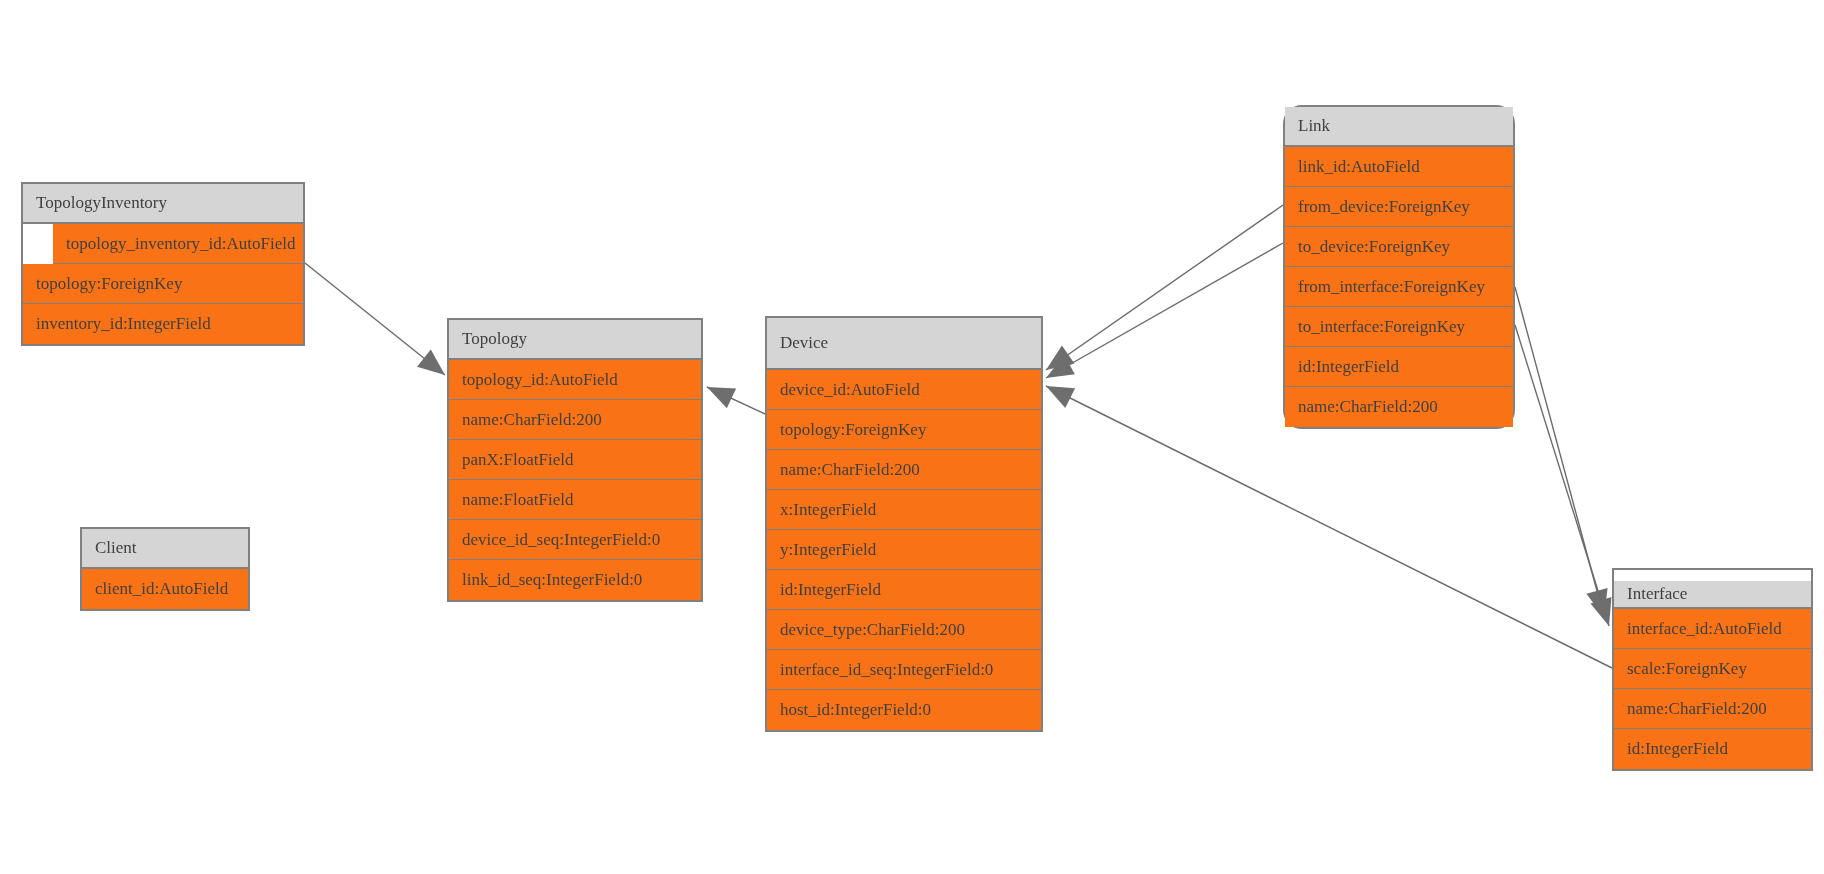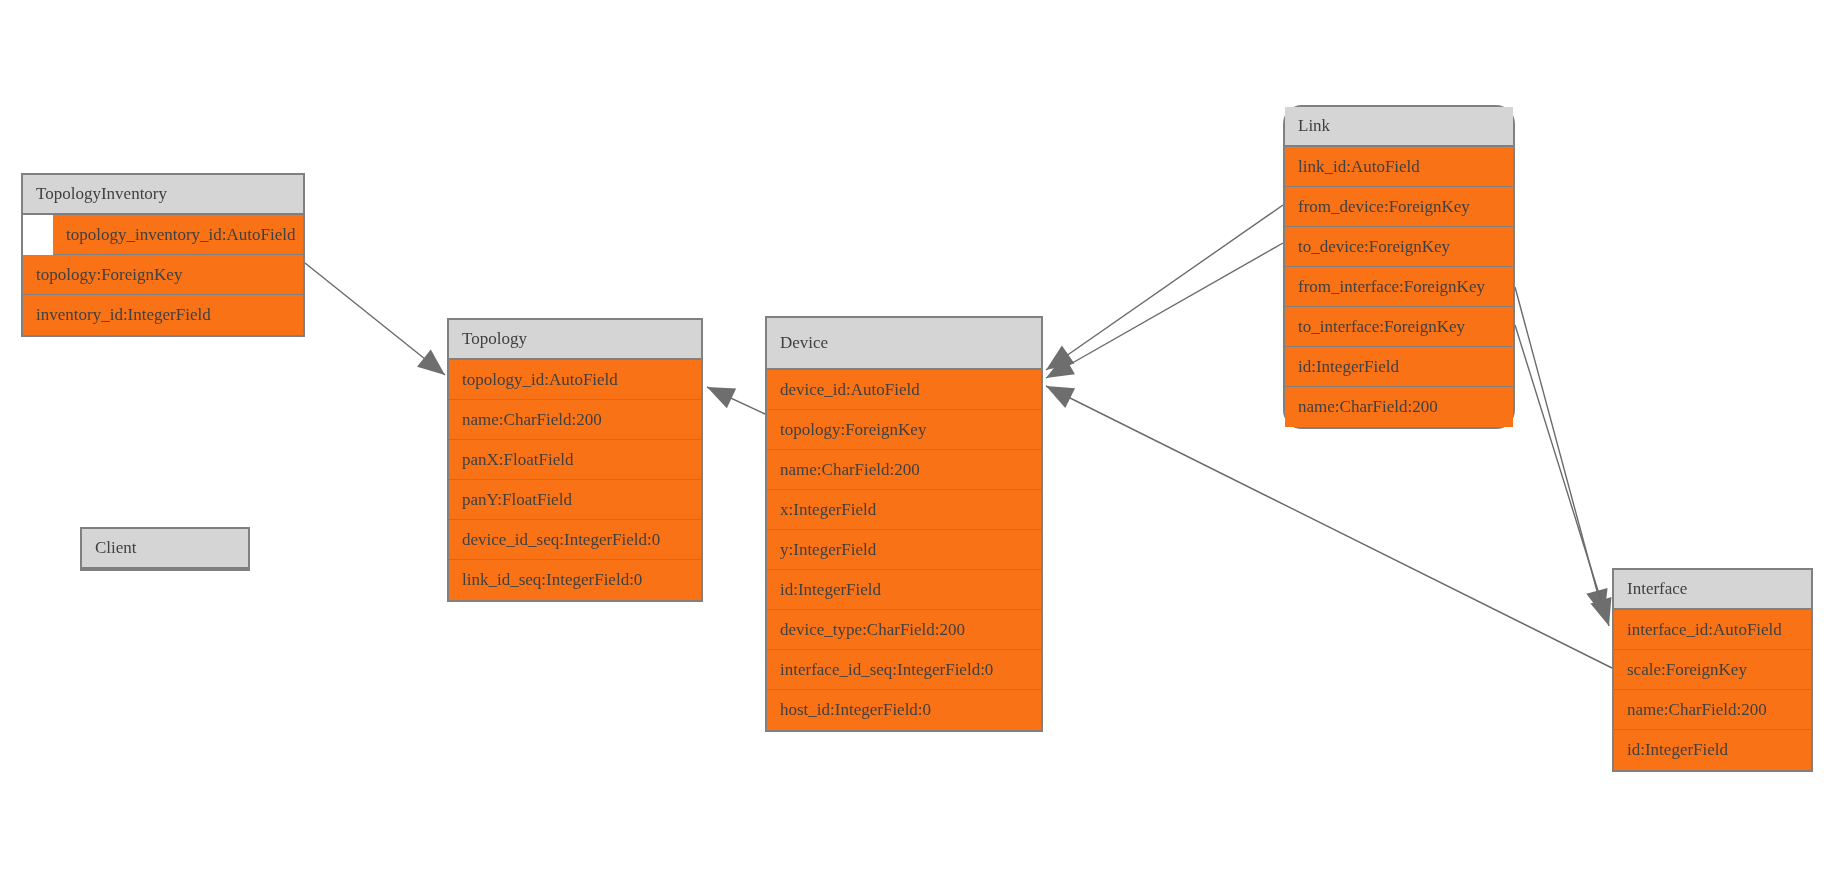--- a/index.html
+++ b/index.html
@@ -75,37 +75,38 @@
       <line x1="1283" y1="243" x2="1046" y2="378" stroke="#6a6a6a" stroke-width="1.4"></line>
       <polygon points="1046,378 1064.0163245597203,355.0781316346416 1074.90531193098,374.1943539086305" fill="#6e6e6e"></polygon>
       <line x1="1612" y1="668" x2="1046" y2="386" stroke="#6a6a6a" stroke-width="1.4"></line>
       <polygon points="1046,386 1075.0720173819843,388.1949499633482 1065.2611603411972,407.8862445913111" fill="#6e6e6e"></polygon>
       <line x1="1515" y1="287" x2="1604" y2="617" stroke="#6a6a6a" stroke-width="1.4"></line>
       <polygon points="1604,617 1586.34885569234,593.7957524442148 1607.5899144812695,588.0671032556853" fill="#6e6e6e"></polygon>
       <line x1="1515" y1="325" x2="1609" y2="626" stroke="#6a6a6a" stroke-width="1.4"></line>
       <polygon points="1609,626 1590.4515503813464,603.5065561386374 1611.451350924127,596.9484788927192" fill="#6e6e6e"></polygon>
     </svg>
 
-<div class="entity" style="left: 21px; top: 173px; width: 284px;">
+<div class="entity" style="left: 21px; top: 182px; width: 284px;">
       <div class="entity-header" style="height: 40px;">TopologyInventory</div>
       <div class="entity-row" style="height: 40px; margin-left: 30px;">topology_inventory_id:AutoField</div>
       <div class="entity-row" style="height: 40px;">topology:ForeignKey</div>
       <div class="entity-row" style="height: 40px;">inventory_id:IntegerField</div>
     </div>
     <div class="entity" style="left: 447px; top: 318px; width: 256px;">
       <div class="entity-header" style="height: 40px;">Topology</div>
       <div class="entity-row" style="height: 40px;">topology_id:AutoField</div>
       <div class="entity-row" style="height: 40px;">name:CharField:200</div>
       <div class="entity-row" style="height: 40px;">panX:FloatField</div>
-      <div class="entity-row" style="height: 40px;">panY:FloatField</div>
+      <div class="entity-row" style="height: 40px;">name:FloatField</div>
       <div class="entity-row" style="height: 40px;">device_id_seq:IntegerField:0</div>
       <div class="entity-row" style="height: 40px;">link_id_seq:IntegerField:0</div>
     </div>
     <div class="entity" style="left: 80px; top: 527px; width: 170px;">
       <div class="entity-header" style="height: 40px;">Client</div>
+      <div class="entity-row" style="height: 40px;">client_id:AutoField</div>
     </div>
     <div class="entity" style="left: 765px; top: 316px; width: 278px;">
       <div class="entity-header" style="height: 52px;">Device</div>
       <div class="entity-row" style="height: 40px;">device_id:AutoField</div>
       <div class="entity-row" style="height: 40px;">topology:ForeignKey</div>
       <div class="entity-row" style="height: 40px;">name:CharField:200</div>
       <div class="entity-row" style="height: 40px;">x:IntegerField</div>
       <div class="entity-row" style="height: 40px;">y:IntegerField</div>
       <div class="entity-row" style="height: 40px;">id:IntegerField</div>
       <div class="entity-row" style="height: 40px;">device_type:CharField:200</div>
@@ -116,19 +117,19 @@
       <div class="entity-header" style="height: 40px;">Link</div>
       <div class="entity-row" style="height: 40px;">link_id:AutoField</div>
       <div class="entity-row" style="height: 40px;">from_device:ForeignKey</div>
       <div class="entity-row" style="height: 40px;">to_device:ForeignKey</div>
       <div class="entity-row" style="height: 40px;">from_interface:ForeignKey</div>
       <div class="entity-row" style="height: 40px;">to_interface:ForeignKey</div>
       <div class="entity-row" style="height: 40px;">id:IntegerField</div>
       <div class="entity-row" style="height: 40px;">name:CharField:200</div>
     </div>
     <div class="entity" style="left: 1612px; top: 568px; width: 201px;">
-      <div class="entity-header" style="height: 40px;">Interface</div>
+      <div class="entity-header" style="height: 28px; margin-top: 11px;">Interface</div>
       <div class="entity-row" style="height: 40px;">interface_id:AutoField</div>
       <div class="entity-row" style="height: 40px;">scale:ForeignKey</div>
       <div class="entity-row" style="height: 40px;">name:CharField:200</div>
       <div class="entity-row" style="height: 40px;">id:IntegerField</div>
     </div>
   </div>
 
 </body></html>

